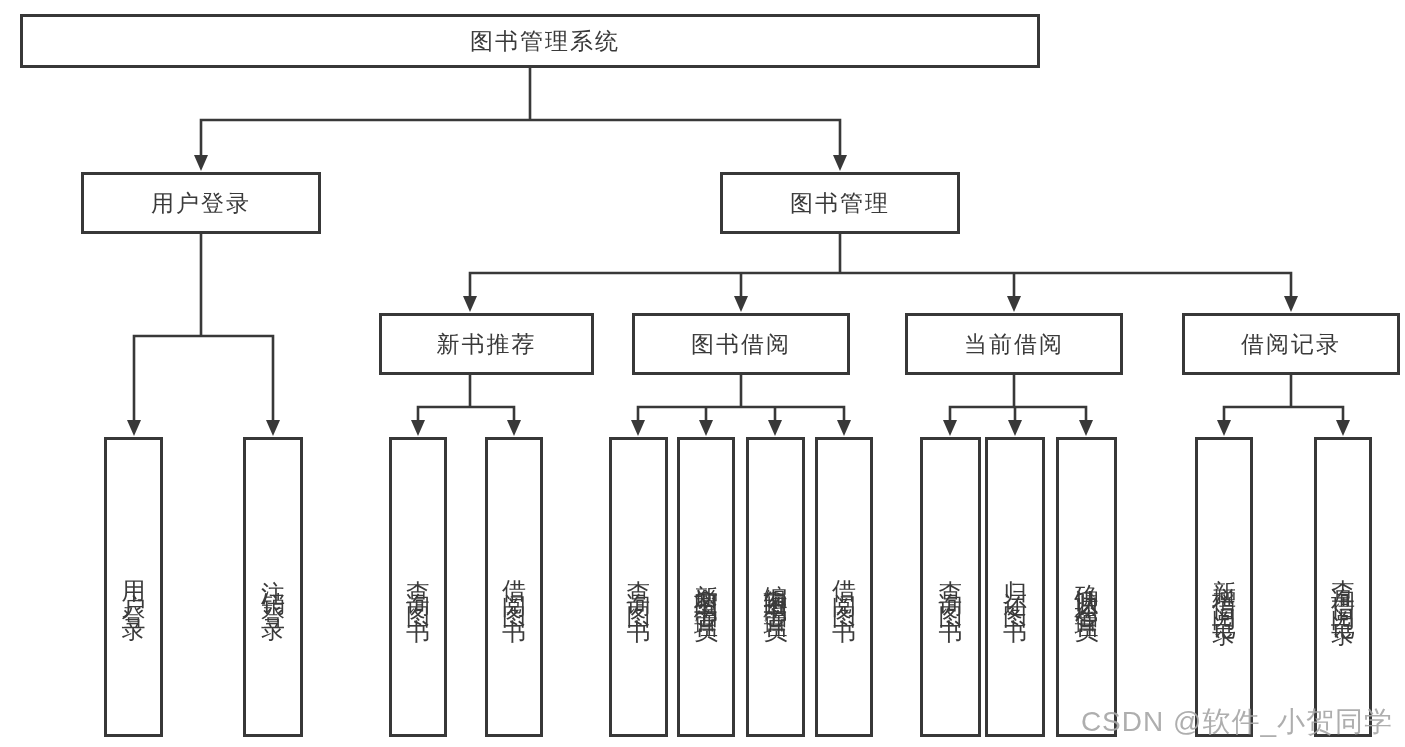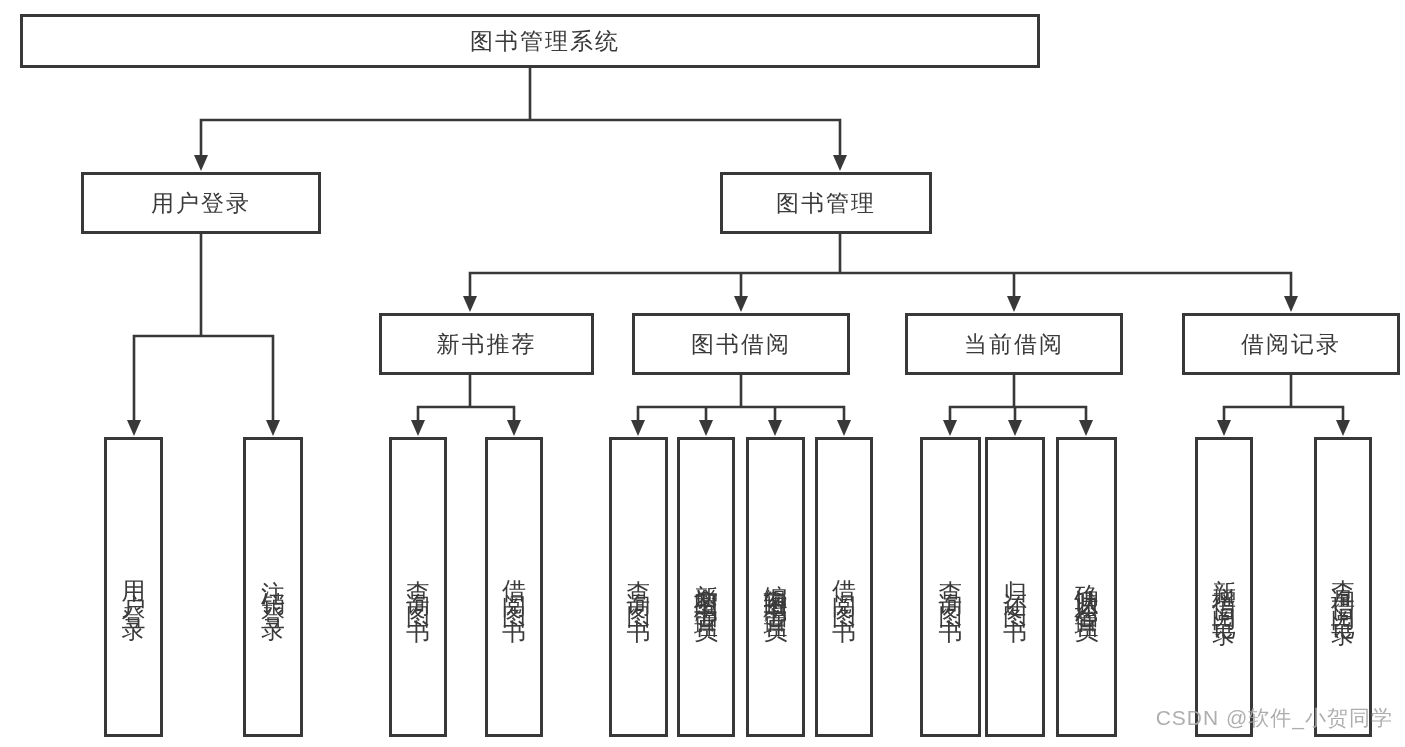--- a/index.html
+++ b/index.html
@@ -42,23 +42,23 @@
     text-orientation: mixed;
     font-size: 24px;
     letter-spacing: 13px;
     white-space: normal;
   }
   .node.vert.v6 .node-label { letter-spacing: 9px; }
   .node.vert.v9 .node-label { letter-spacing: 5px; }
   #watermark {
     position: absolute;
     right: 12px;
-    bottom: 15px;
+    bottom: 6px;
     color: #a8a8a8;
-    font-size: 21px;
+    font-size: 28px;
     letter-spacing: 1px;
     opacity: 0.92;
     white-space: nowrap;
   }
 </style>
 </head>
 <body>
 
 <div id="canvas">
   <svg id="connectors" viewBox="0 0 1405 747" xmlns="http://www.w3.org/2000/svg">
@@ -89,21 +89,21 @@
       <polygon points="1217,420 1231,420 1224,436" fill="#383838"></polygon>
       <polygon points="1336,420 1350,420 1343,436" fill="#383838"></polygon>
     </svg>
   <div id="nodes">
       <div class="node" style="left: 20px; top: 14px; width: 1020px; height: 54px; padding-left: 30px;">
         <span class="node-label">图书管理系统</span>
       </div>
       <div class="node" style="left: 81px; top: 172px; width: 240px; height: 62px;">
         <span class="node-label">用户登录</span>
       </div>
-      <div class="node" style="left: 720px; top: 172px; width: 212px; height: 62px;">
+      <div class="node" style="left: 720px; top: 172px; width: 240px; height: 62px;">
         <span class="node-label">图书管理</span>
       </div>
       <div class="node" style="left: 363px; top: 313px; width: 215px; height: 62px; margin-left: 16px;">
         <span class="node-label">新书推荐</span>
       </div>
       <div class="node" style="left: 632px; top: 313px; width: 218px; height: 62px; justify-content: center;">
         <span class="node-label">图书借阅</span>
       </div>
       <div class="node" style="left: 905px; top: 313px; width: 218px; height: 62px; justify-content: center;">
         <span class="node-label">当前借阅</span>

